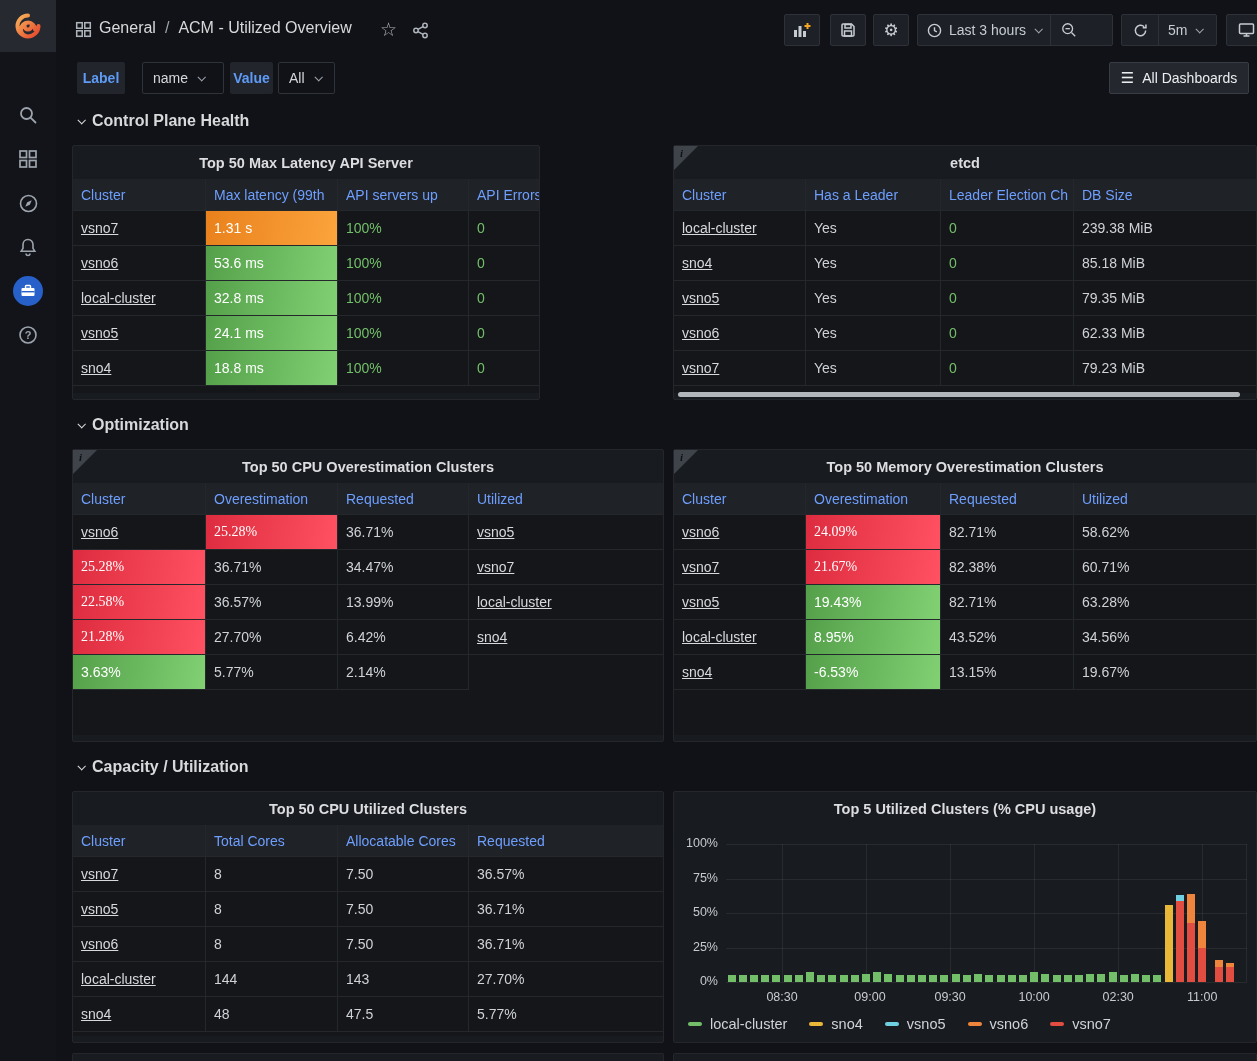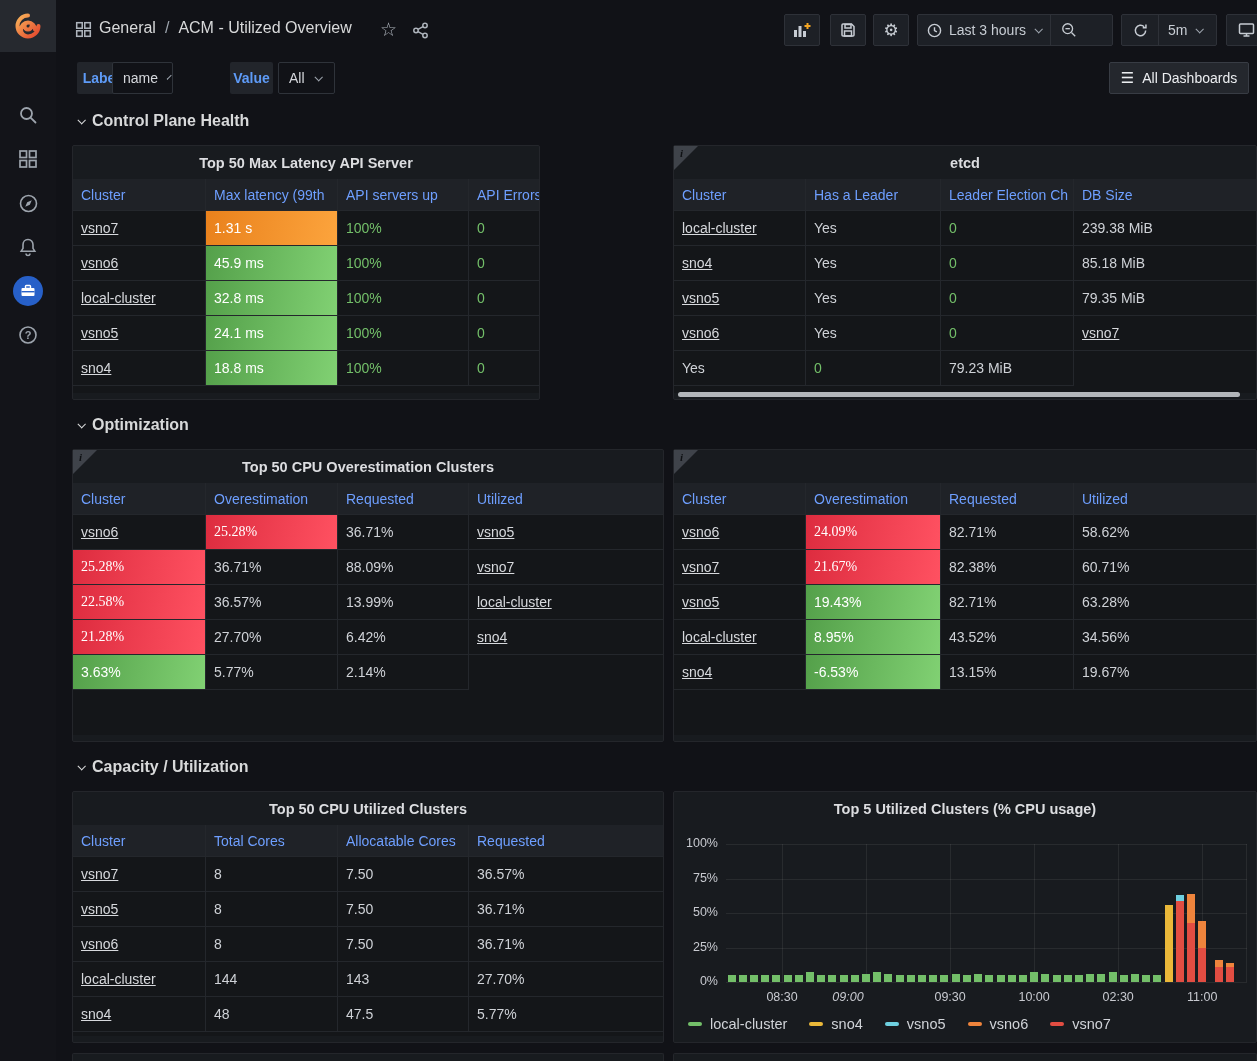--- a/index.html
+++ b/index.html
@@ -202,21 +202,21 @@
 </div>
 <div class="tb" style="left:1226px;width:40px">
   <svg width="17" height="16" viewBox="0 0 17 16" fill="none" stroke="#c7ccd3" stroke-width="1.5">
       <rect x="1.5" y="2" width="14" height="9.5" rx="1"></rect>
       <line x1="8.5" y1="11.5" x2="8.5" y2="14"></line>
       <line x1="5.5" y1="14" x2="11.5" y2="14"></line>
     </svg>
 </div>
 
 <div class="var-chip" style="left:77px;width:48px">Label</div>
-<div class="var-box" style="left:112px;width:61px">
+<div class="var-box" style="left:142px;width:82px">
   <span>name</span>
   <span class="chev"></span>
 </div>
 <div class="var-chip" style="left:230px;width:43px">Value</div>
 <div class="var-box" style="left:278px;width:57px">
   <span>All</span>
   <span class="chev"></span>
 </div>
 <div id="all-dash">
   <span class="burger">☰</span>
@@ -243,21 +243,21 @@
   <div class="tbl" style="grid-template-columns: 133px 132px 131px 1fr; grid-template-rows: 32px repeat(5, 35px);">
       <div class="th">Cluster</div>
       <div class="th">Max latency (99th</div>
       <div class="th">API servers up</div>
       <div class="th">API Errors [1h]</div>
       <div class="td c-link">vsno7</div>
       <div class="td c-bg bg-orange">1.31 s</div>
       <div class="td c-green">100%</div>
       <div class="td c-green">0</div>
       <div class="td c-link">vsno6</div>
-      <div class="td c-bg bg-green">45.9 ms</div>
+      <div class="td c-bg bg-green">53.6 ms</div>
       <div class="td c-green">100%</div>
       <div class="td c-green">0</div>
       <div class="td c-link">local-cluster</div>
       <div class="td c-bg bg-green">32.8 ms</div>
       <div class="td c-green">100%</div>
       <div class="td c-green">0</div>
       <div class="td c-link">vsno5</div>
       <div class="td c-bg bg-green">24.1 ms</div>
       <div class="td c-green">100%</div>
       <div class="td c-green">0</div>
@@ -288,20 +288,21 @@
       <div class="td ">Yes</div>
       <div class="td c-green">0</div>
       <div class="td ">85.18 MiB</div>
       <div class="td c-link">vsno5</div>
       <div class="td ">Yes</div>
       <div class="td c-green">0</div>
       <div class="td ">79.35 MiB</div>
       <div class="td c-link">vsno6</div>
       <div class="td ">Yes</div>
       <div class="td c-green">0</div>
+      <div class="td ">62.33 MiB</div>
       <div class="td c-link">vsno7</div>
       <div class="td ">Yes</div>
       <div class="td c-green">0</div>
       <div class="td ">79.23 MiB</div>
     </div>
   <div class="hscroll"></div>
 </div>
 
 <div class="panel" style="left:72px;top:449px;width:592px;height:293px">
   <div class="info-corner">
@@ -314,39 +315,42 @@
       <div class="th">Cluster</div>
       <div class="th">Overestimation</div>
       <div class="th">Requested</div>
       <div class="th">Utilized</div>
       <div class="td c-link">vsno6</div>
       <div class="td c-bg bg-red">25.28%</div>
       <div class="td ">36.71%</div>
       <div class="td c-link">vsno5</div>
       <div class="td c-bg bg-red">25.28%</div>
       <div class="td ">36.71%</div>
-      <div class="td ">88.09%</div>
+      <div class="td ">34.47%</div>
       <div class="td c-link">vsno7</div>
       <div class="td c-bg bg-red">22.58%</div>
       <div class="td ">36.57%</div>
       <div class="td ">13.99%</div>
       <div class="td c-link">local-cluster</div>
       <div class="td c-bg bg-red">21.28%</div>
       <div class="td ">27.70%</div>
       <div class="td ">6.42%</div>
       <div class="td c-link">sno4</div>
       <div class="td c-bg bg-green">3.63%</div>
       <div class="td ">5.77%</div>
       <div class="td ">2.14%</div>
     </div>
 </div>
 
 <div class="panel" style="left:673px;top:449px;width:584px;height:293px">
   <div class="info-corner">
       <span>i</span>
+    </div>
+  <div class="panel-title">
+      <span>Top 50 Memory Overestimation Clusters</span>
     </div>
   <div class="tbl" style="grid-template-columns: 132px 135px 133px 1fr; grid-template-rows: 32px repeat(5, 35px);">
       <div class="th">Cluster</div>
       <div class="th">Overestimation</div>
       <div class="th">Requested</div>
       <div class="th">Utilized</div>
       <div class="td c-link">vsno6</div>
       <div class="td c-bg bg-red">24.09%</div>
       <div class="td ">82.71%</div>
       <div class="td ">58.62%</div>
@@ -580,21 +584,21 @@
         <span class="leg-swatch" style="background: rgb(226, 77, 66);"></span>
         <span>vsno7</span>
       </div>
     </div>
 <div class="ytick" style="top: 182px;">0%</div>
     <div class="ytick" style="top: 147.5px;">25%</div>
     <div class="ytick" style="top: 113px;">50%</div>
     <div class="ytick" style="top: 78.5px;">75%</div>
     <div class="ytick" style="top: 44px;">100%</div>
     <div class="xtick" style="left: 78.0215px;">08:30</div>
-    <div class="xtick" style="left: 144px; font-style: italic;">09:00</div>
+    <div class="xtick" style="left: 166px;">09:00</div>
     <div class="xtick" style="left: 246.086px;">09:30</div>
     <div class="xtick" style="left: 330.118px;">10:00</div>
     <div class="xtick" style="left: 414.151px;">02:30</div>
     <div class="xtick" style="left: 498.183px;">11:00</div>
   </div>
 
 <div class="strip" style="left:72px;width:592px"></div>
 <div class="strip" style="left:673px;width:584px"></div>
 
 </body></html>

